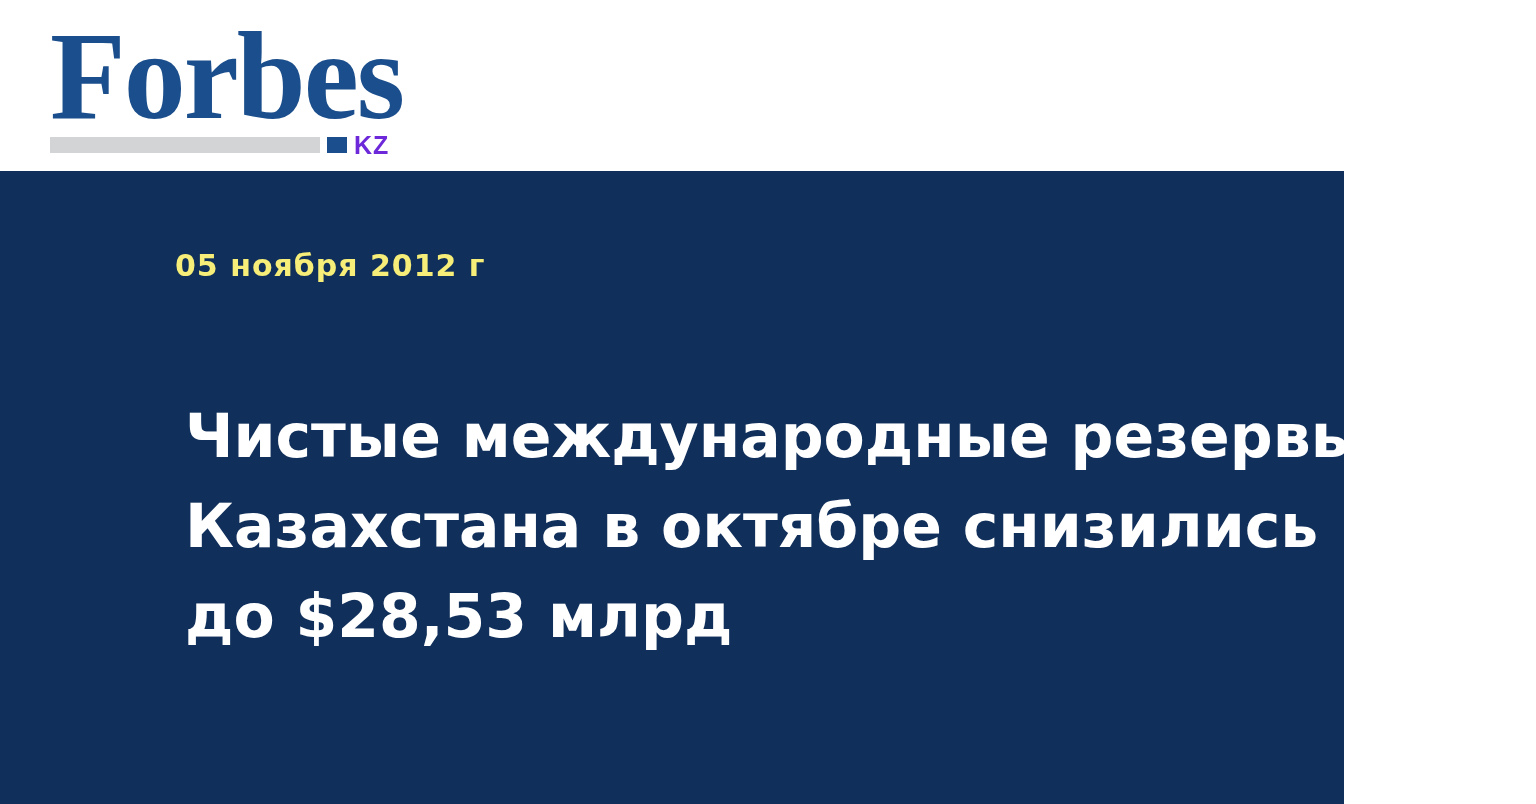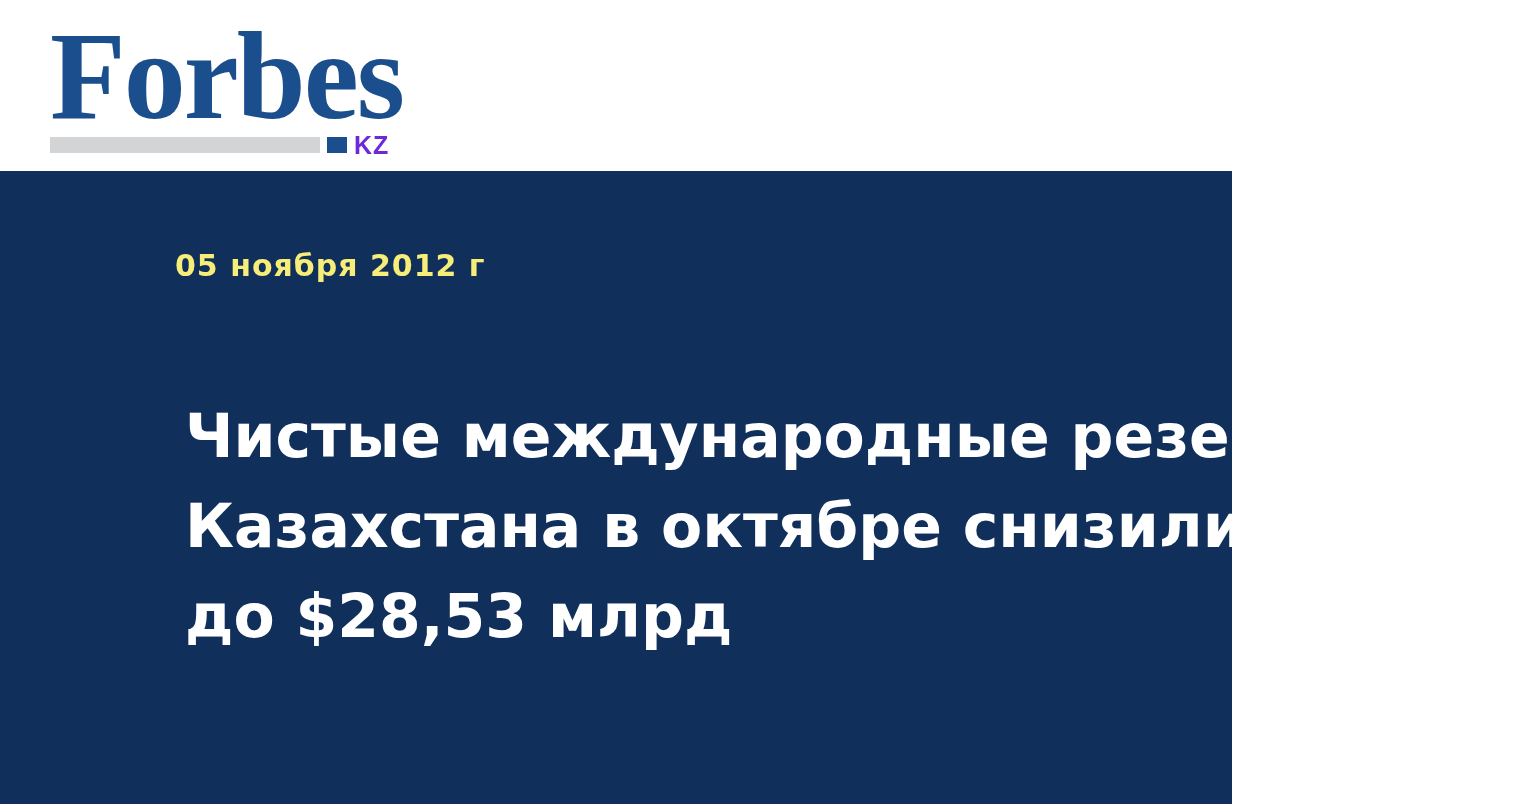--- a/index.html
+++ b/index.html
@@ -81,21 +81,21 @@
     line-height: 25px;
     letter-spacing: 1px;
     color: #6d28d9;
   }
 
   
   .hero {
     position: absolute;
     left: 0;
     top: 171px;
-    width: 1232px;
+    width: 1344px;
     height: 633px;
     background: #102F5A;
   }
 
   .hero-inner {
     position: absolute;
     left: 175px;
     top: 0px;
     width: 1250px;
   }

